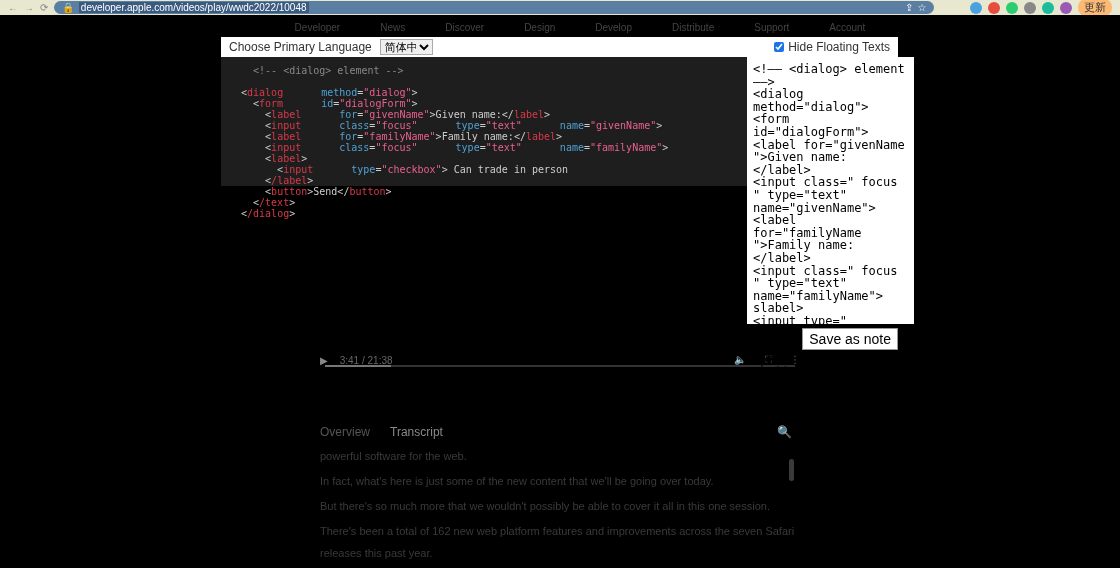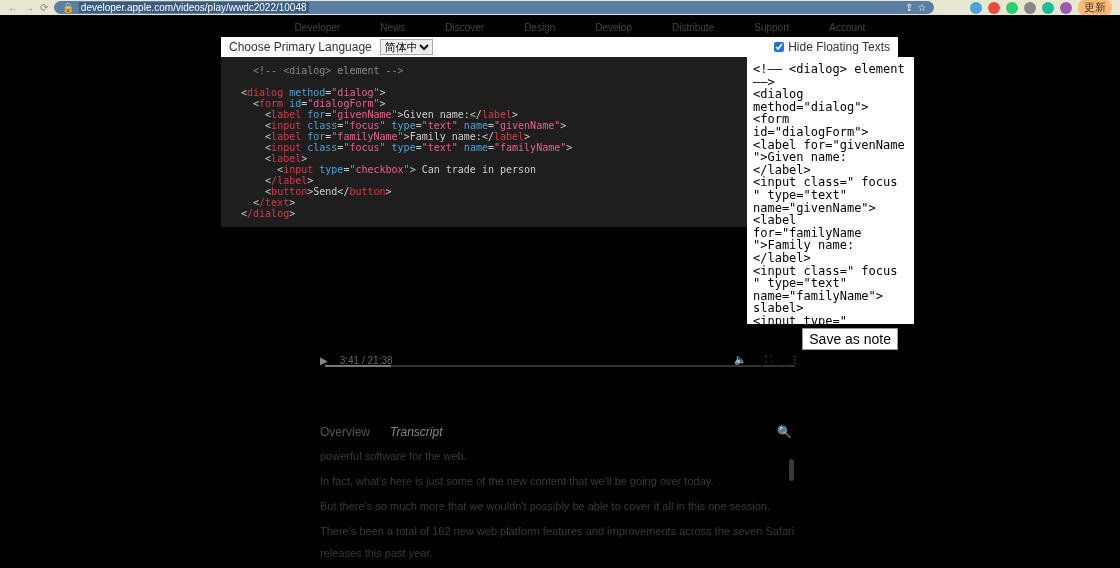--- a/index.html
+++ b/index.html
@@ -98,26 +98,26 @@
       gap: 4px;
     }
     .hide-check input { width: 10px; height: 10px; accent-color: #1a73e8; }
     .code-area {
       background: #1e1e1e;
       color: #ccc;
       font-family: Menlo, Consolas, monospace;
       font-size: 10px;
       padding: 8px 20px;
       line-height: 1.1;
-      height: 170px;
+      height: 129px;
       white-space: pre;
     }
     .code-area .c-comment { color: #888; }
     .code-area .c-tag { color: #d73a49; }
-    .code-area .c-attr { color: #4ea1d3; }
+    .code-area .c-attr { color: #4ea1d3; margin-left: 32px; }
     .code-area .c-value { color: #e8608f; }
     .code-area .c-text { color: #ccc; }
     .ocr-panel {
       position: absolute;
       top: 42px;
       right: 206px;
       width: 167px;
       background: #fff;
       padding: 6px;
       font-family: Menlo, Consolas, monospace;
@@ -172,21 +172,21 @@
       position: absolute;
       top: 410px;
       left: 320px;
       right: 328px;
       display: flex;
       gap: 20px;
       font-size: 12px;
       color: #555;
       align-items: center;
     }
-    .tabs .active { color: #888; font-style: italic; }
+    .tabs .active { color: #888; }
     .tabs .search-ic { margin-left: auto; }
     .transcript {
       position: absolute;
       top: 430px;
       left: 320px;
       right: 320px;
       font-size: 11px;
       color: #3a3a3a;
       line-height: 2;
     }

